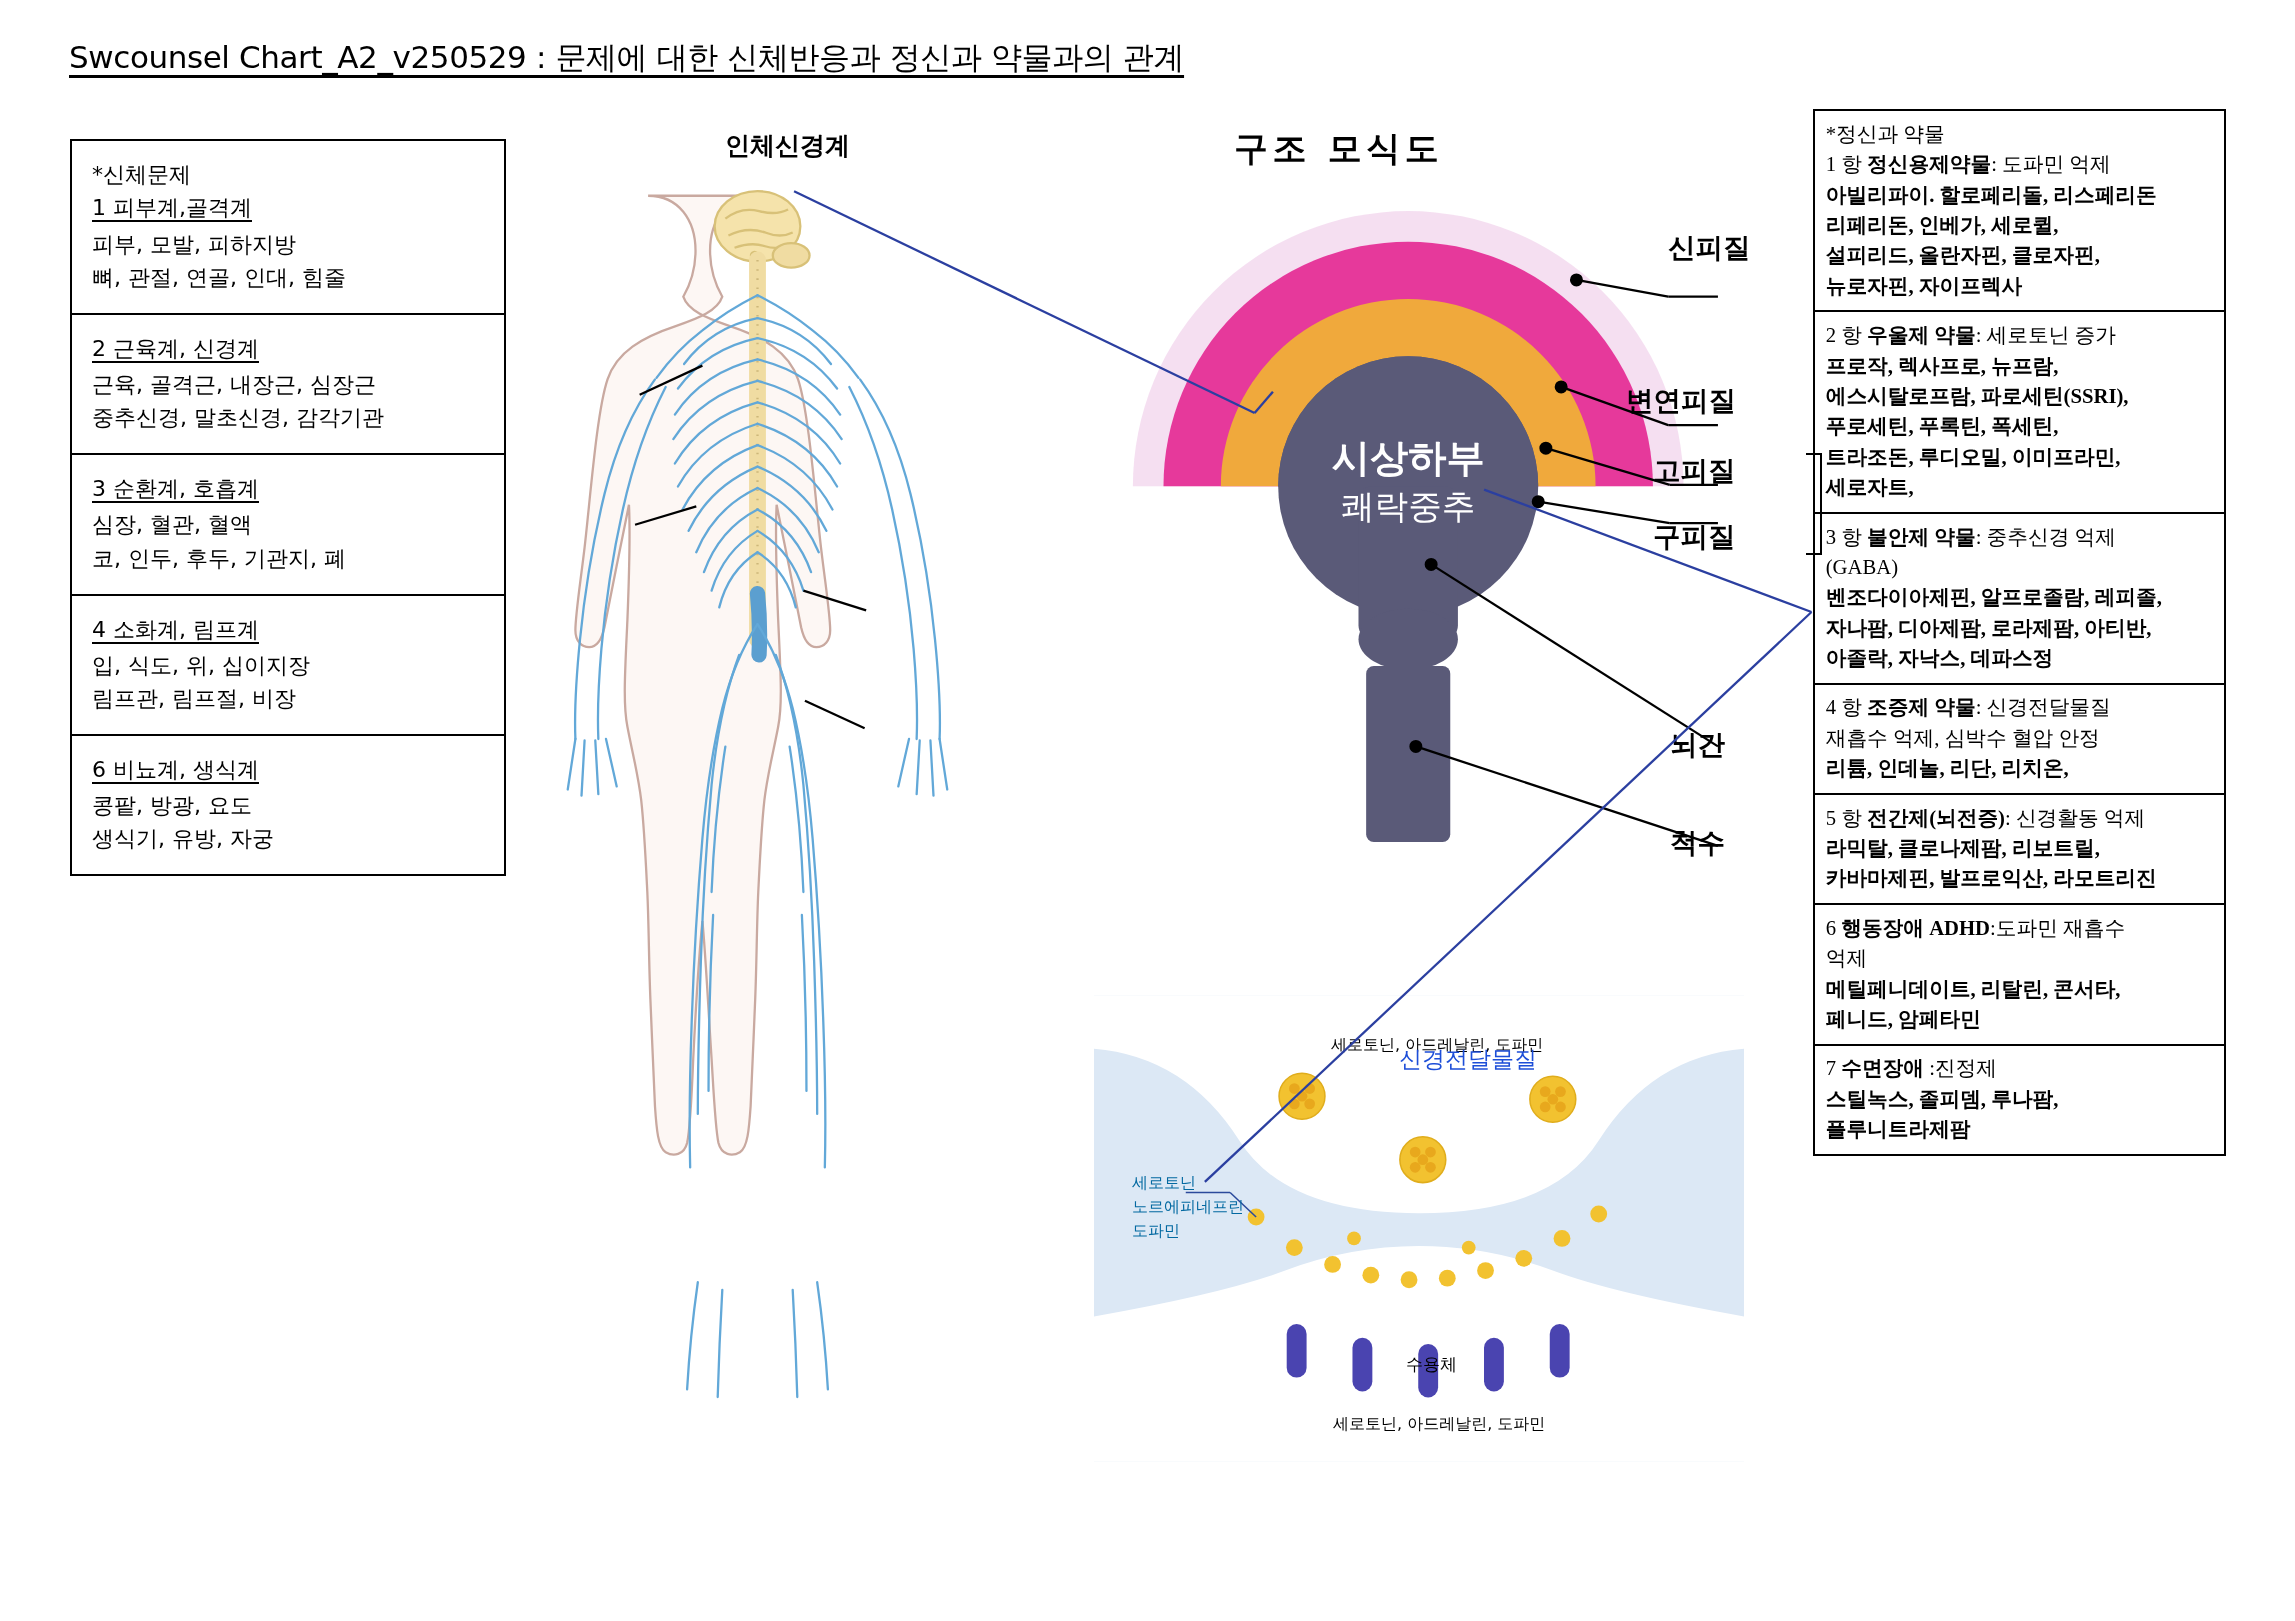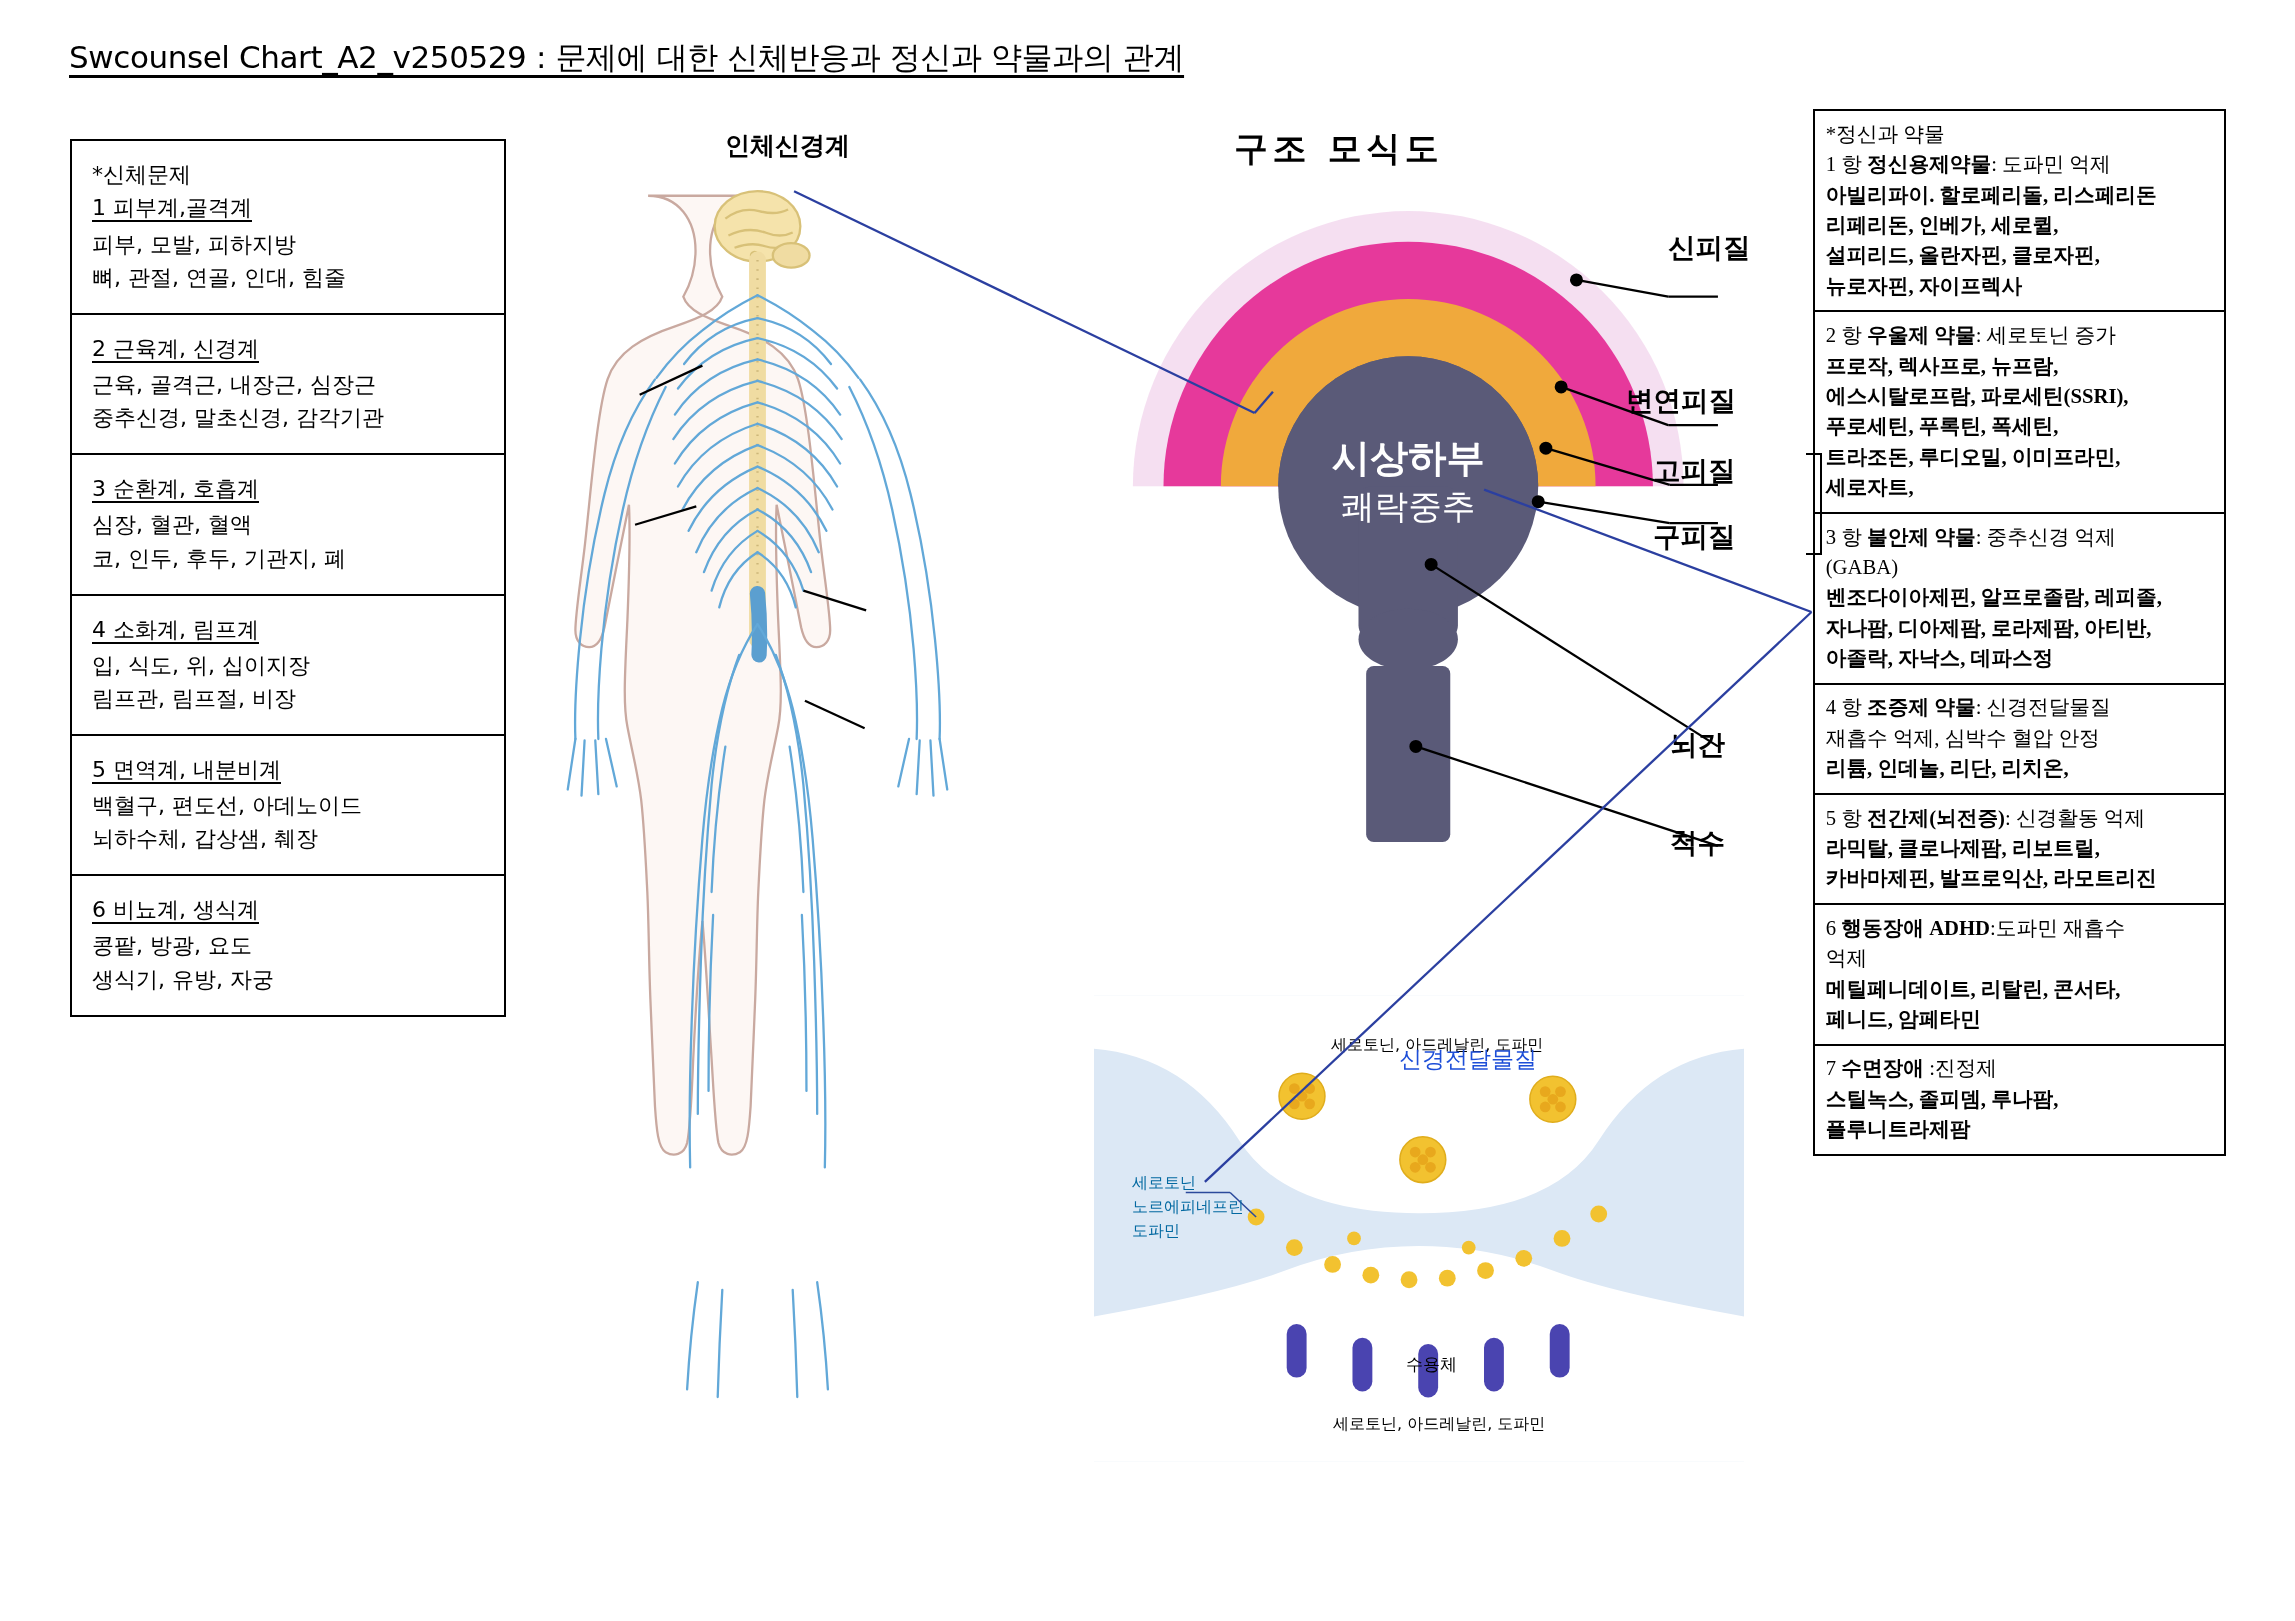--- a/index.html
+++ b/index.html
@@ -191,25 +191,20 @@
     <div class="lb-line">심장, 혈관, 혈액</div>
     <div class="lb-line">코, 인두, 후두, 기관지, 폐</div>
   </div>
 
   <div class="left-block">
     <div class="lb-head">4 소화계, 림프계</div>
     <div class="lb-line">입, 식도, 위, 십이지장</div>
     <div class="lb-line">림프관, 림프절, 비장</div>
   </div>
 
-  <div class="left-block">
-    <div class="lb-head">5 면역계, 내분비계</div>
-    <div class="lb-line">백혈구, 편도선, 아데노이드</div>
-    <div class="lb-line">뇌하수체, 갑상샘, 췌장</div>
-  </div>
 
   <div class="left-block">
     <div class="lb-head">6 비뇨계, 생식계</div>
     <div class="lb-line">콩팥, 방광, 요도</div>
     <div class="lb-line">생식기, 유방, 자궁</div>
   </div>
 
 </div>
 
 <div class="fig-label" id="label-nervous">인체신경계</div>

